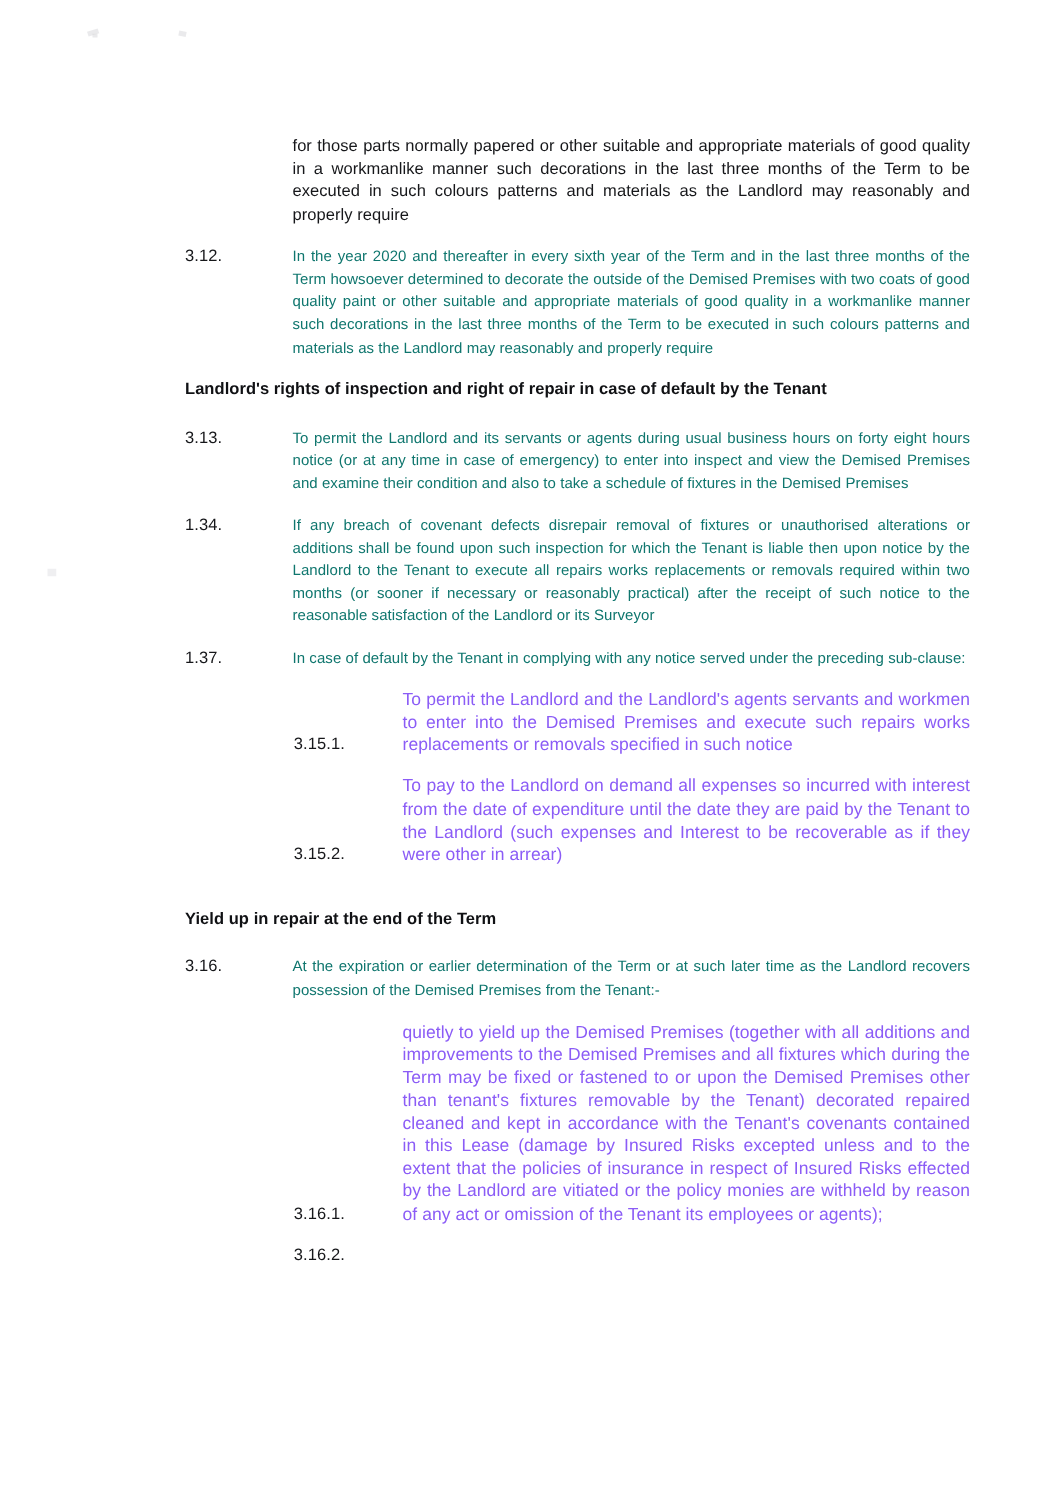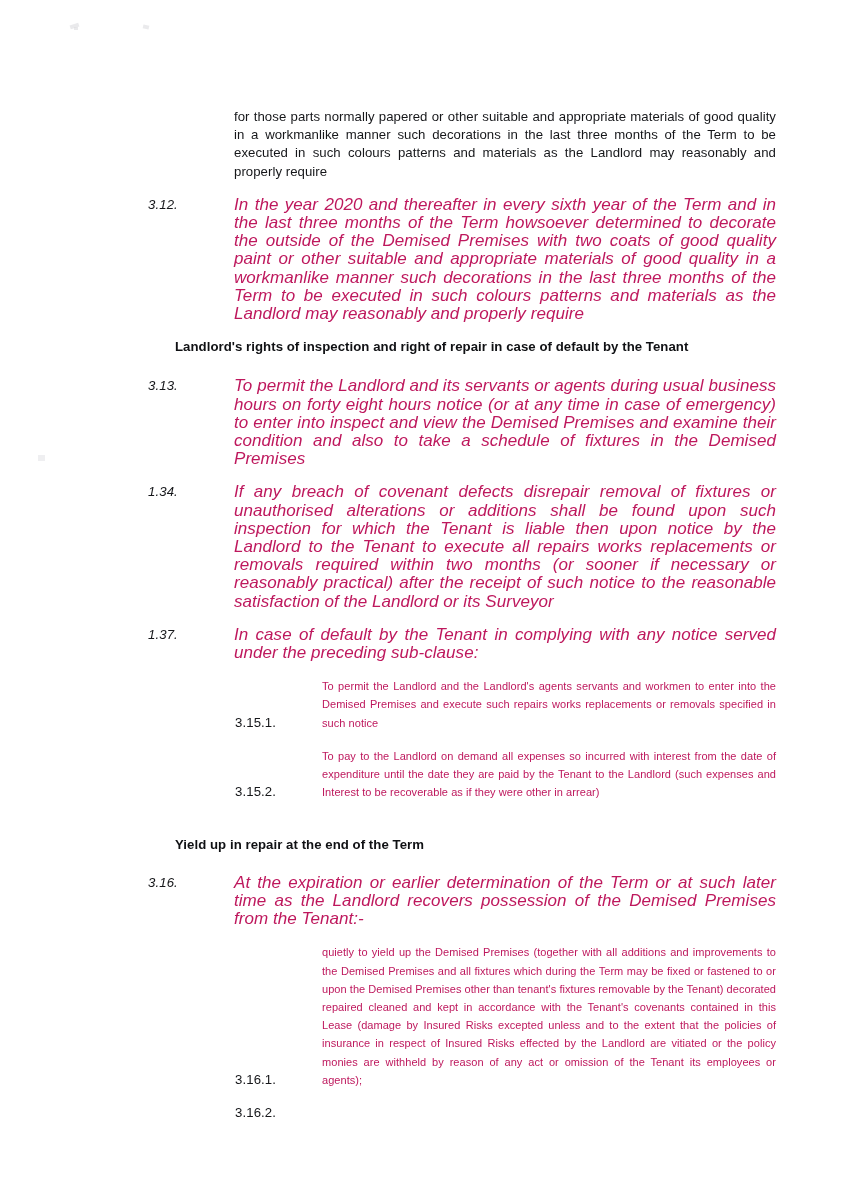--- a/index.html
+++ b/index.html
@@ -37,34 +37,33 @@
     left: 148px;
     top: 108px;
     width: 628px;
   }
 
   
   .clause {
     display: flex;
     align-items: flex-start;
     margin-bottom: 15px;
-    font-style: italic;
   }
   .clause .num {
     flex: 0 0 86px;
     font-size: 13.2px;
     line-height: 18.2px;
     color: #16171a;
     letter-spacing: .1px;
   }
   .clause .body {
     flex: 1 1 auto;
-    font-size: 17px;
+    font-size: 12px;
     line-height: 18.2px;
-    color: #be185d;
+    color: #0f766e;
     text-align: justify;
     text-justify: inter-word;
     letter-spacing: .05px;
   }
 
   
   .cont {
     margin-left: 86px;
     font-size: 13.2px;
     line-height: 18.2px;
@@ -84,37 +83,36 @@
   }
   .sub .num {
     flex: 0 0 87px;
     font-size: 13.2px;
     line-height: 18.2px;
     color: #16171a;
     letter-spacing: .1px;
   }
   .sub .body {
     flex: 1 1 auto;
-    font-size: 11px;
+    font-size: 14px;
     line-height: 18.2px;
-    color: #be185d;
+    color: #8b5cf6;
     text-align: justify;
     text-justify: inter-word;
     letter-spacing: .05px;
   }
 
   .heading {
     font-size: 13.2px;
     line-height: 18.2px;
     font-weight: bold;
     color: #101114;
     letter-spacing: .05px;
     margin-top: 12px;
     margin-bottom: 21px;
-    margin-left: 27px;
   }
   .heading.second {
     margin-top: 34px;
     margin-bottom: 20px;
   }
 </style>
 </head>
 <body>
 
 <div class="page">

